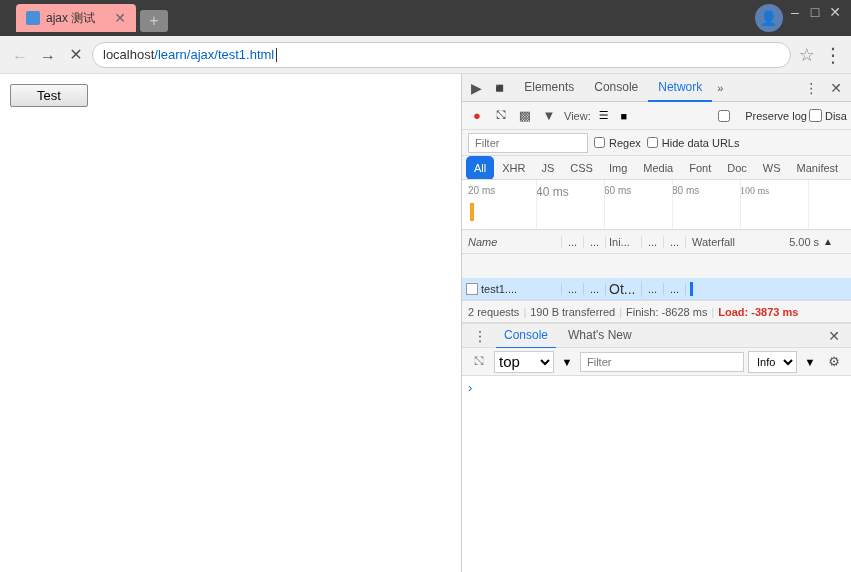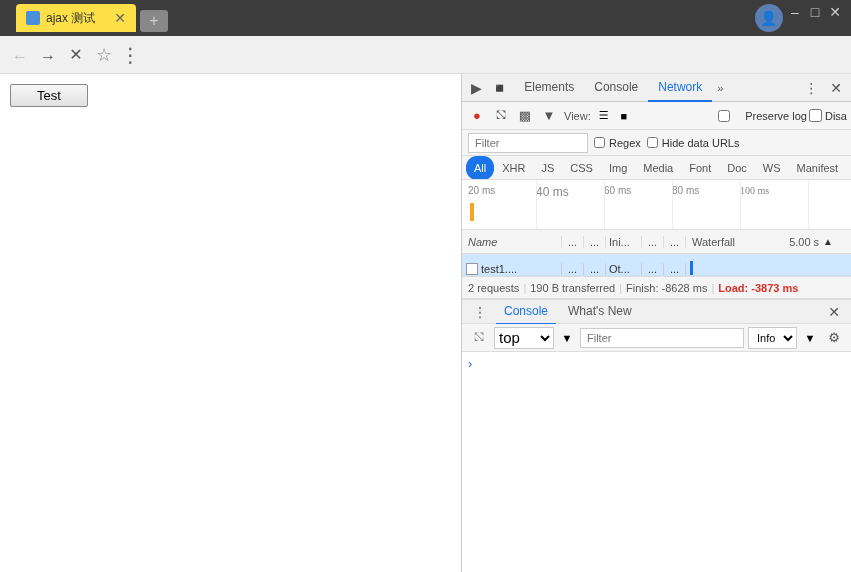--- a/index.html
+++ b/index.html
@@ -13,21 +13,21 @@
       background: #3c3c3c;
       height: 36px;
       display: flex;
       align-items: center;
       padding: 0 8px;
       gap: 4px;
     }
     .title-bar-left { display: flex; align-items: center; flex: 1; }
     .tab-group { display: flex; align-items: flex-end; height: 100%; margin-left: 8px; }
     .tab {
-      background: #fde047;
+      background: #fca5a5;
       height: 28px;
       display: flex;
       align-items: center;
       padding: 0 10px;
       border-radius: 4px 4px 0 0;
       font-size: 12px;
       color: #333;
       gap: 6px;
       min-width: 120px;
     }
@@ -182,21 +182,21 @@
     .type-tab {
       padding: 0 8px;
       height: 24px;
       display: flex;
       align-items: center;
       cursor: pointer;
       font-size: 11px;
       color: #555;
       border-radius: 2px;
     }
-    .type-tab.active { background: #1a73e8; color: white; border-radius: 11px; }
+    .type-tab.active { background: #1a73e8; color: white; border-radius: 5px; }
 
     
     .dt-table-header {
       background: #f5f5f5;
       border-bottom: 1px solid #ddd;
       display: flex;
       align-items: center;
       height: 24px;
       font-size: 11px;
       color: #555;
@@ -204,24 +204,25 @@
     .th-name { width: 100px; padding: 0 6px; border-right: 1px solid #ddd; flex-shrink: 0; font-style: italic; }
     .th-dots { width: 22px; padding: 0 3px; border-right: 1px solid #ddd; flex-shrink: 0; text-align: center; }
     .th-waterfall { flex: 1; padding: 0 6px; display: flex; align-items: center; gap: 4px; }
     .sort-arrow { color: #333; font-size: 10px; }
 
     
     .dt-table-row {
       background: #d0e8ff;
       border-bottom: 1px solid #c8e0f8;
       display: flex;
-      align-items: flex-end;
+      align-items: center;
       height: 22px;
       font-size: 11px;
       color: #333;
+      margin-top: 24px;
     }
     .td-name { width: 100px; padding: 0 4px; border-right: 1px solid #ccc; flex-shrink: 0; overflow: hidden; text-overflow: ellipsis; white-space: nowrap; display: flex; align-items: center; gap: 3px; }
     .td-file-icon { width: 12px; height: 12px; border: 1px solid #999; background: white; flex-shrink: 0; }
     .td-dots { width: 22px; padding: 0 3px; border-right: 1px solid #ccc; flex-shrink: 0; text-align: center; }
     .td-waterfall { flex: 1; padding: 0 4px; display: flex; align-items: center; }
     .wf-bar { width: 3px; height: 14px; background: #1a73e8; }
     .scrollbar-v { width: 12px; background: #e0e0e0; flex-shrink: 0; }
 
     
     .dt-status-bar {
@@ -312,20 +313,25 @@
       <div class="title-btn">–</div>
       <div class="title-btn">□</div>
       <div class="title-btn">✕</div>
     </div>
   </div>
 
   <div class="nav-bar">
     <div class="nav-btn disabled">←</div>
     <div class="nav-btn">→</div>
     <div class="nav-btn">✕</div>
+    <div class="address-bar">
+        <span style="color:#333">localhost</span>
+        <span style="color:#0066cc">/learn/ajax/test1.html</span>
+        <span style="display:inline-block;width:1px;height:14px;background:#333;vertical-align:middle;margin-left:2px;"></span>
+      </div>
     <div class="star-btn">☆</div>
     <div class="menu-btn">⋮</div>
   </div>
 
   <div class="main-area">
 
     <div class="page-content">
       <button class="test-button">Test</button>
       <div class="watermark">http://blog.csdn.net/lmk6...berg</div>
     </div>
@@ -433,21 +439,21 @@
         <div class="scrollbar-v"></div>
       </div>
 
       <div class="dt-table-row">
         <div class="td-name">
           <div class="td-file-icon"></div>
           <span>test1....</span>
         </div>
         <div class="td-dots">...</div>
         <div class="td-dots">...</div>
-        <div style="width:36px; padding:0 3px; border-right:1px solid #ccc; flex-shrink:0; font-size:11px; overflow:hidden;">Ot...</div>
+        <div style="width:36px; padding:0 3px; border-right:1px solid #ccc; flex-shrink:0; font-size:14px; overflow:hidden;">Ot...</div>
         <div class="td-dots">...</div>
         <div class="td-dots">...</div>
         <div class="td-waterfall">
           <div class="wf-bar"></div>
         </div>
         <div class="scrollbar-v"></div>
       </div>
 
       <div class="dt-status-bar">
         <span>2 requests</span>

